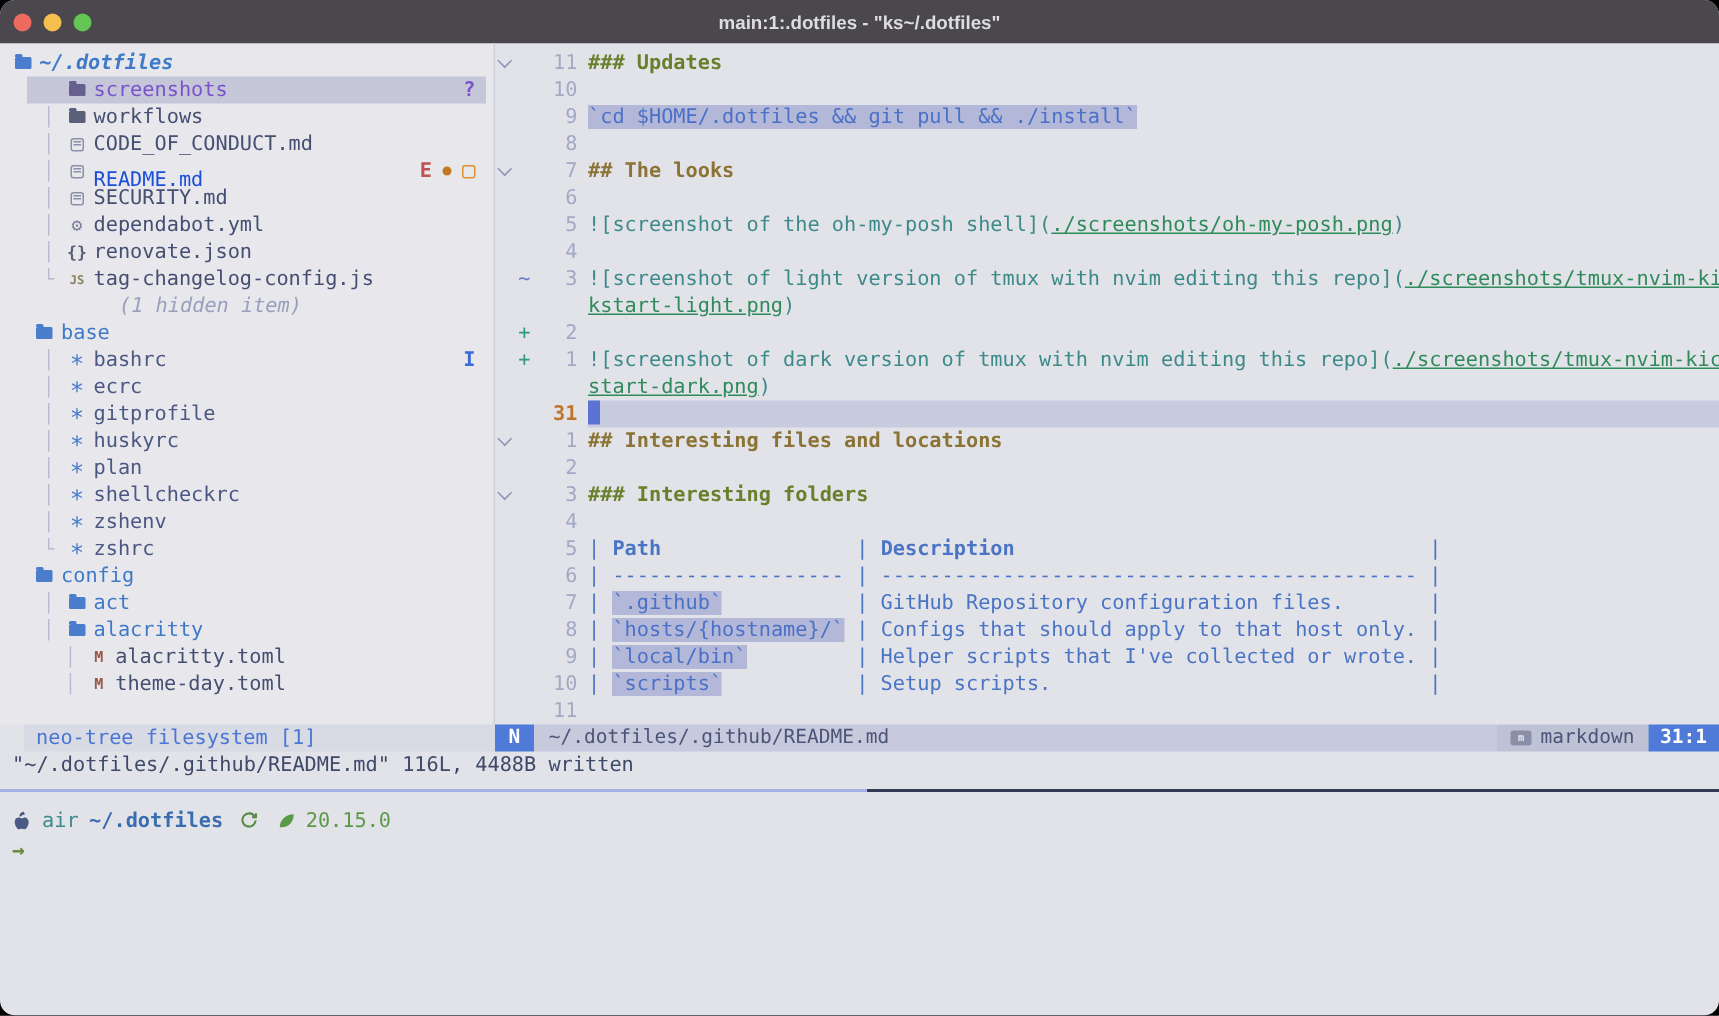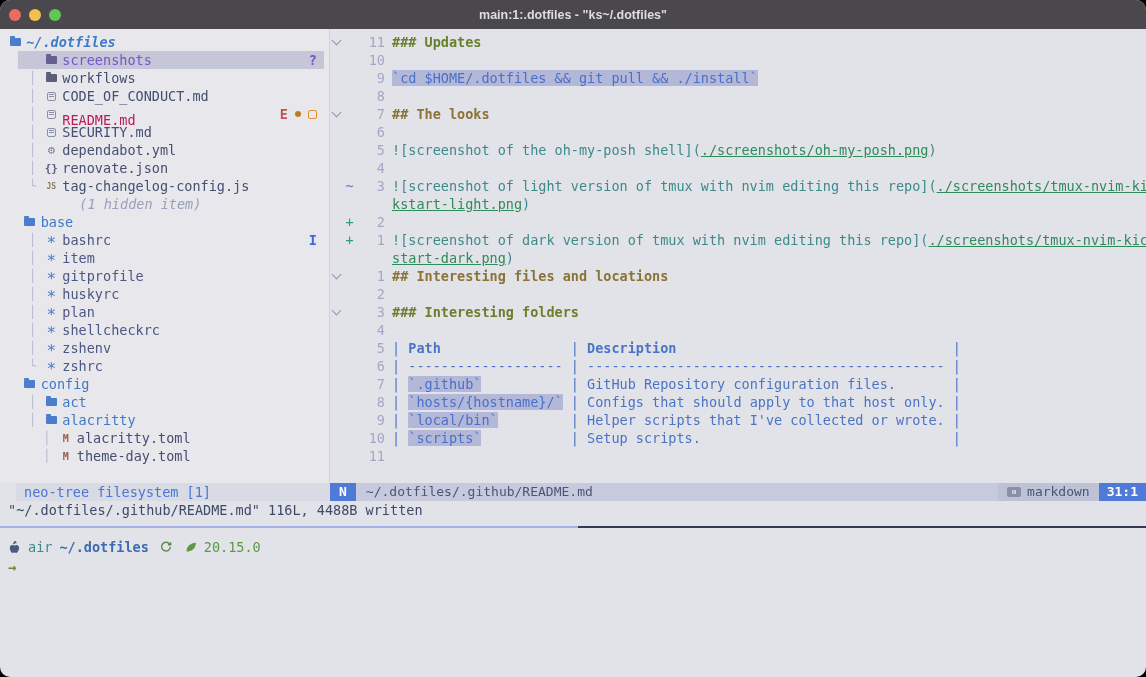--- a/index.html
+++ b/index.html
@@ -139,21 +139,21 @@
           <span class="ic">
             <span class="docic"></span>
           </span>
           <span class="tlabel" style="color: rgb(69, 79, 114);">CODE_OF_CONDUCT.md</span>
         </div>
         <div class="trow">
           <span class="guides">    │ </span>
           <span class="ic">
             <span class="docic"></span>
           </span>
-          <span class="tlabel" style="color: #be185d; margin-top: 12px;">README.md</span>
+          <span class="tlabel" style="color: #1d4ed8; margin-top: 12px;">README.md</span>
           <span class="badges">
             <span class="btext" style="color: rgb(192, 82, 82);">E</span>
             <span class="bdot" style="background: rgb(194, 122, 34);"></span>
             <span class="bsq" style="border-color: rgb(224, 144, 48);"></span>
           </span>
         </div>
         <div class="trow">
           <span class="guides">    │ </span>
           <span class="ic">
             <span class="docic"></span>
@@ -203,21 +203,21 @@
           <span class="tlabel" style="color: rgb(76, 88, 132);">bashrc</span>
           <span class="badges">
             <span class="btext" style="color: rgb(58, 106, 216);">I</span>
           </span>
         </div>
         <div class="trow">
           <span class="guides">    │ </span>
           <span class="ic">
             <span class="asterisk">*</span>
           </span>
-          <span class="tlabel" style="color: rgb(76, 88, 132);">item</span>
+          <span class="tlabel" style="color: rgb(76, 88, 132);">ecrc</span>
         </div>
         <div class="trow">
           <span class="guides">    │ </span>
           <span class="ic">
             <span class="asterisk">*</span>
           </span>
           <span class="tlabel" style="color: rgb(76, 88, 132);">gitprofile</span>
         </div>
         <div class="trow">
           <span class="guides">    │ </span>
@@ -370,20 +370,26 @@
           <span class="fold"></span>
           <span class="sign add">+</span>
           <span class="num">1</span>
           <span class="etext"><span class="s-alt">![screenshot of dark version of tmux with nvim editing this repo](</span><span class="s-link">./screenshots/tmux-nvim-kick</span></span>
         </div>
         <div class="eline">
           <span class="fold"></span>
           <span class="sign"></span>
           <span class="num"></span>
           <span class="etext"><span class="s-link">start-dark.png</span><span class="s-alt">)</span></span>
+        </div>
+        <div class="eline cur">
+          <span class="fold"></span>
+          <span class="sign"></span>
+          <span class="num">31</span>
+          <span class="etext"><span class="cursor"></span></span>
         </div>
         <div class="eline">
           <span class="fold">
             <span class="chev"></span>
           </span>
           <span class="sign"></span>
           <span class="num">1</span>
           <span class="etext"><span class="s-h2">## Interesting files and locations</span></span>
         </div>
         <div class="eline">

